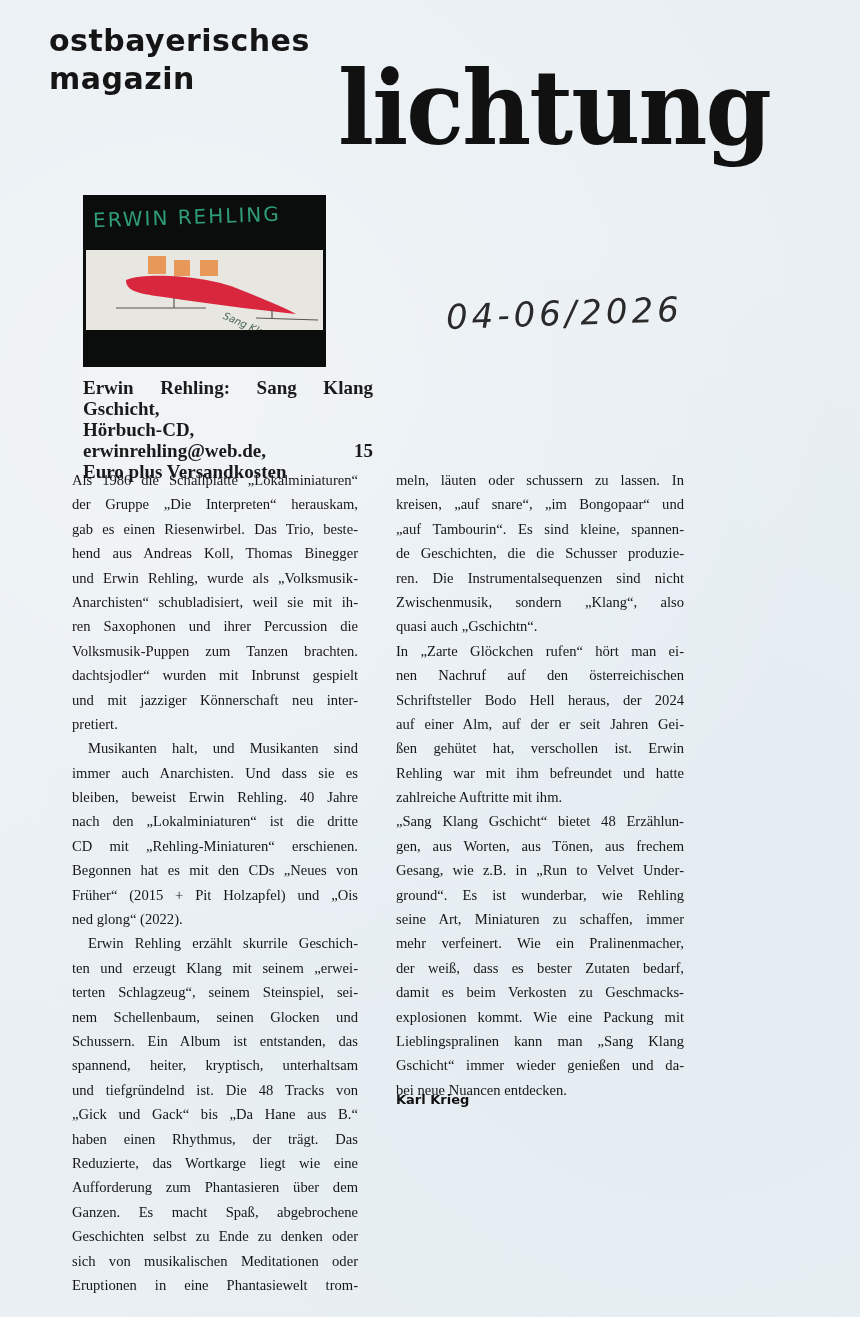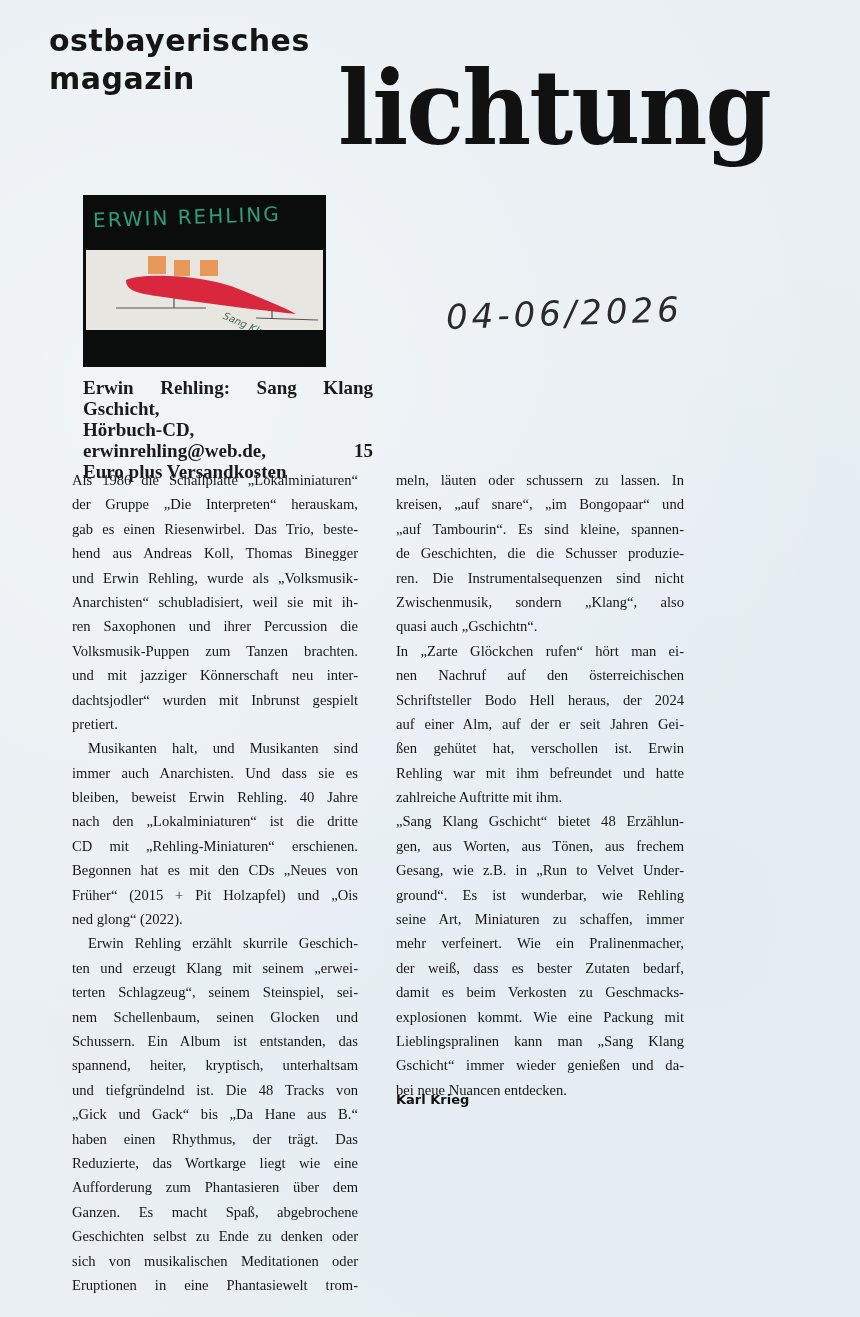--- a/index.html
+++ b/index.html
@@ -114,22 +114,22 @@
 
 <div class="column col-left" id="col-left">
     <div class="line">Als 1986 die Schallplatte „Lokalminiaturen“</div>
     <div class="line">der Gruppe „Die Interpreten“ herauskam,</div>
     <div class="line">gab es einen Riesenwirbel. Das Trio, beste-</div>
     <div class="line">hend aus Andreas Koll, Thomas Binegger</div>
     <div class="line">und Erwin Rehling, wurde als „Volksmusik-</div>
     <div class="line">Anarchisten“ schubladisiert, weil sie mit ih-</div>
     <div class="line">ren Saxophonen und ihrer Percussion die</div>
     <div class="line">Volksmusik-Puppen zum Tanzen brachten.</div>
+    <div class="line">dachtsjodler“ wurden mit Inbrunst gespielt</div>
     <div class="line">und mit jazziger Könnerschaft neu inter-</div>
-    <div class="line">dachtsjodler“ wurden mit Inbrunst gespielt</div>
     <div class="line last">pretiert.</div>
     <div class="line indent">Musikanten halt, und Musikanten sind</div>
     <div class="line">immer auch Anarchisten. Und dass sie es</div>
     <div class="line">bleiben, beweist Erwin Rehling. 40 Jahre</div>
     <div class="line">nach den „Lokalminiaturen“ ist die dritte</div>
     <div class="line">CD mit „Rehling-Miniaturen“ erschienen.</div>
     <div class="line">Begonnen hat es mit den CDs „Neues von</div>
     <div class="line">Früher“ (2015 + Pit Holzapfel) und „Ois</div>
     <div class="line last">ned glong“ (2022).</div>
     <div class="line indent">Erwin Rehling erzählt skurrile Geschich-</div>

